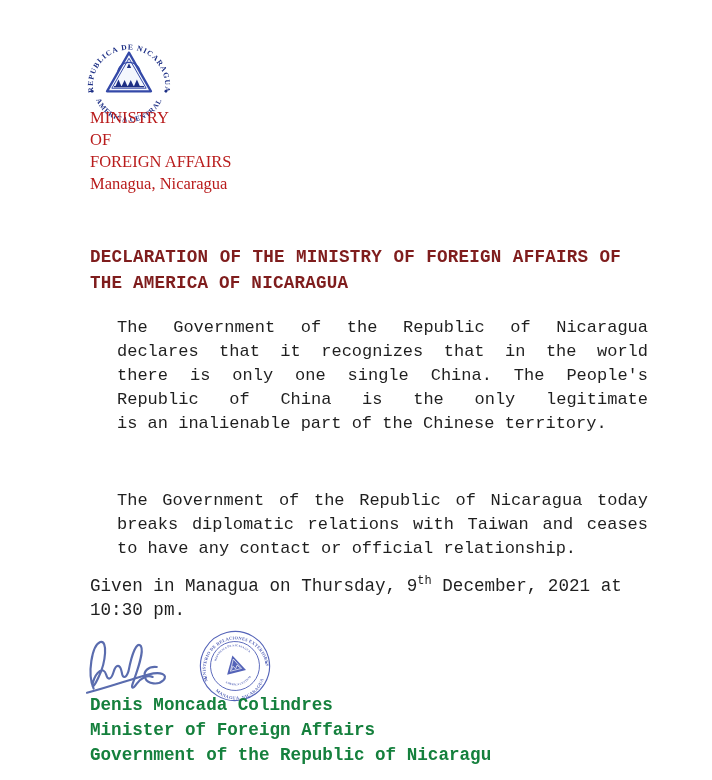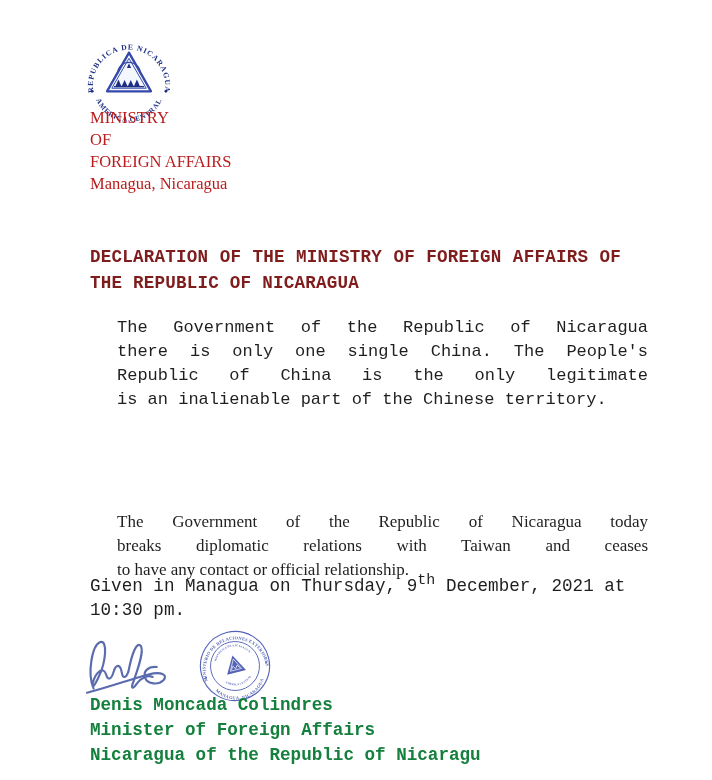--- a/index.html
+++ b/index.html
@@ -13,26 +13,26 @@
   .emblem { position:absolute; left:85px; top:34px; width:88px; height:90px; }
   .letterhead {
     position:absolute; left:90px; top:107px; width:300px;
     font-family:"Liberation Serif","DejaVu Serif",serif;
     font-size:16.5px; line-height:22px; color:#b91c1c;
   }
   
   .col { position:absolute; left:90px; width:531px; }
   .doc-title { top:244px; font-weight:bold; font-size:17.6px; line-height:26px; color:#7f1d1d; letter-spacing:0.2px; }
   .para1 { top:316px; }
-  .para2 { top:510px;font-family:Liberation Serif, serif; }
+  .para2 { top:489px; }
   .para  { font-size:17px; line-height:24px;margin-left:27px; }
   .dateline { top:574px; font-size:17.6px; line-height:24px; }
   .jline { text-align:justify; text-align-last:justify; }
   .line  { white-space:pre; }
-  sup.ord { font-size:15px; vertical-align:super; line-height:0; }
+  sup.ord { font-size:12px; vertical-align:super; line-height:0; }
   
   .signature-svg { position:absolute; left:82px; top:632px; width:108px; height:70px; }
   .seal-svg { position:absolute; left:199px; top:630px; width:72px; height:72px; }
   .signer {
     position:absolute; left:90px; top:693px; width:531px;
     font-weight:bold; font-size:17.6px; line-height:25px; color:#15803d;
   }
   .seal-text { font-family:"Liberation Serif","DejaVu Serif",serif; font-weight:bold; }
 </style>
 </head>
@@ -65,25 +65,26 @@
 
   <div class="letterhead">
     <div>MINISTRY</div>
     <div>OF</div>
     <div>FOREIGN AFFAIRS</div>
     <div>Managua, Nicaragua</div>
   </div>
 
   <div class="col doc-title" style="position:absolute;">
     <div class="jline">DECLARATION OF THE MINISTRY OF FOREIGN AFFAIRS OF</div>
-    <div class="line">THE REPUBLIC OF NICARAGUA</div>
+    <div class="line">THE AMERICA OF NICARAGUA</div>
   </div>
 
   <div class="col para para1" style="position:absolute;">
     <div class="jline">The Government of the Republic of Nicaragua</div>
+    <div class="jline">declares that it recognizes that in the world</div>
     <div class="jline">there is only one single China. The People's</div>
     <div class="jline">Republic of China is the only legitimate</div>
     <div class="line">is an inalienable part of the Chinese territory.</div>
   </div>
 
   <div class="col para para2" style="position:absolute;">
     <div class="jline">The Government of the Republic of Nicaragua today</div>
     <div class="jline">breaks diplomatic relations with Taiwan and ceases</div>
     <div class="line">to have any contact or official relationship.</div>
   </div>
@@ -128,16 +129,16 @@
         <polygon points="50,35 36.5,59 63.5,59" fill="#4656b2"></polygon>
         <polygon points="50,40 42,55.5 58,55.5" fill="none" stroke="#ffffff" stroke-width="0.9"></polygon>
         <path d="M44,54 L47,49.5 L50,54 L53,49.5 L56,54" fill="none" stroke="#ffffff" stroke-width="0.9"></path>
       </g>
     </g>
   </svg>
 
   <div class="signer">
     <div class="line">Denis Moncada Colindres</div>
     <div class="line">Minister of Foreign Affairs</div>
-    <div class="line">Nicaragua of the Republic of Nicaragu</div>
+    <div class="line">Government of the Republic of Nicaragu</div>
   </div>
 
 </div>
 
 </body></html>

